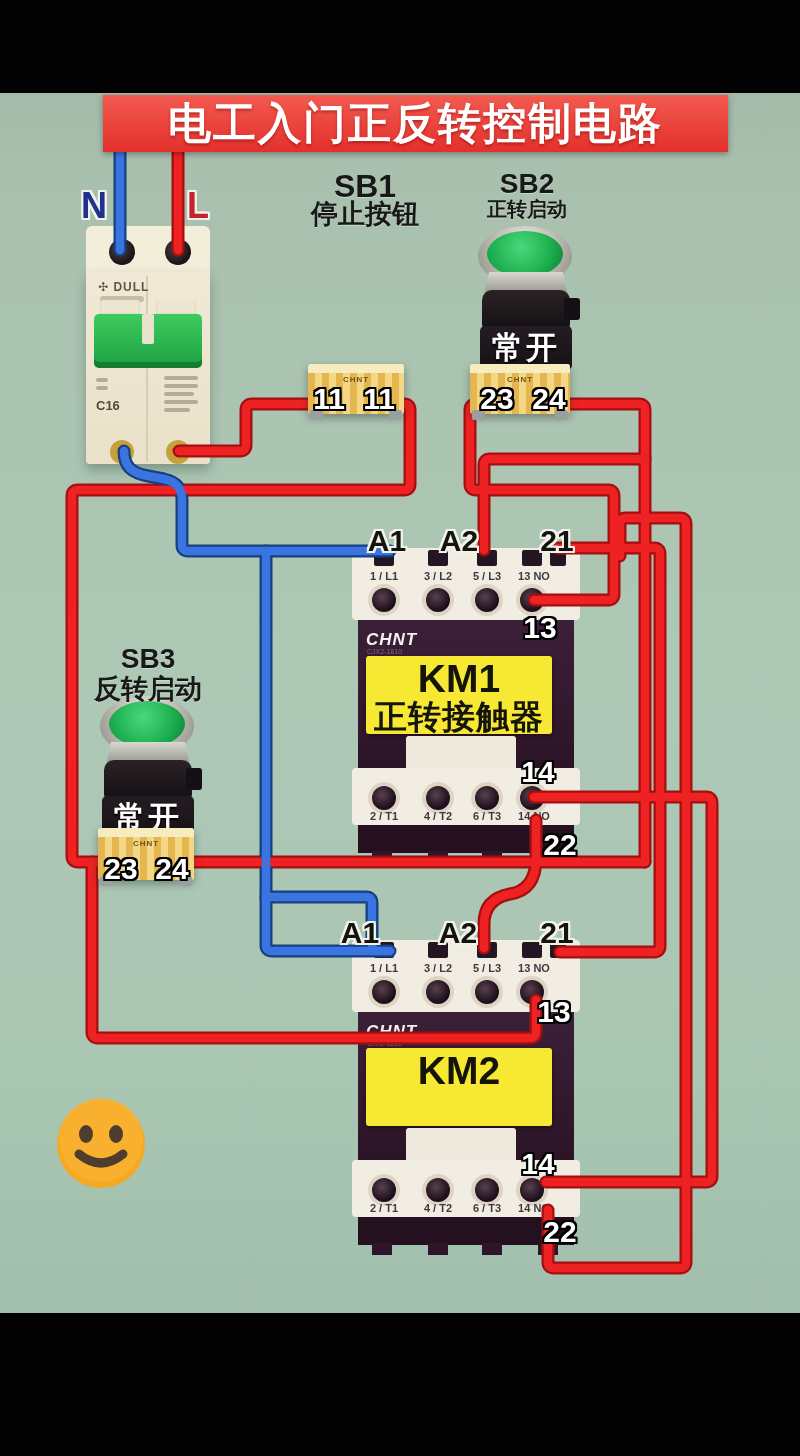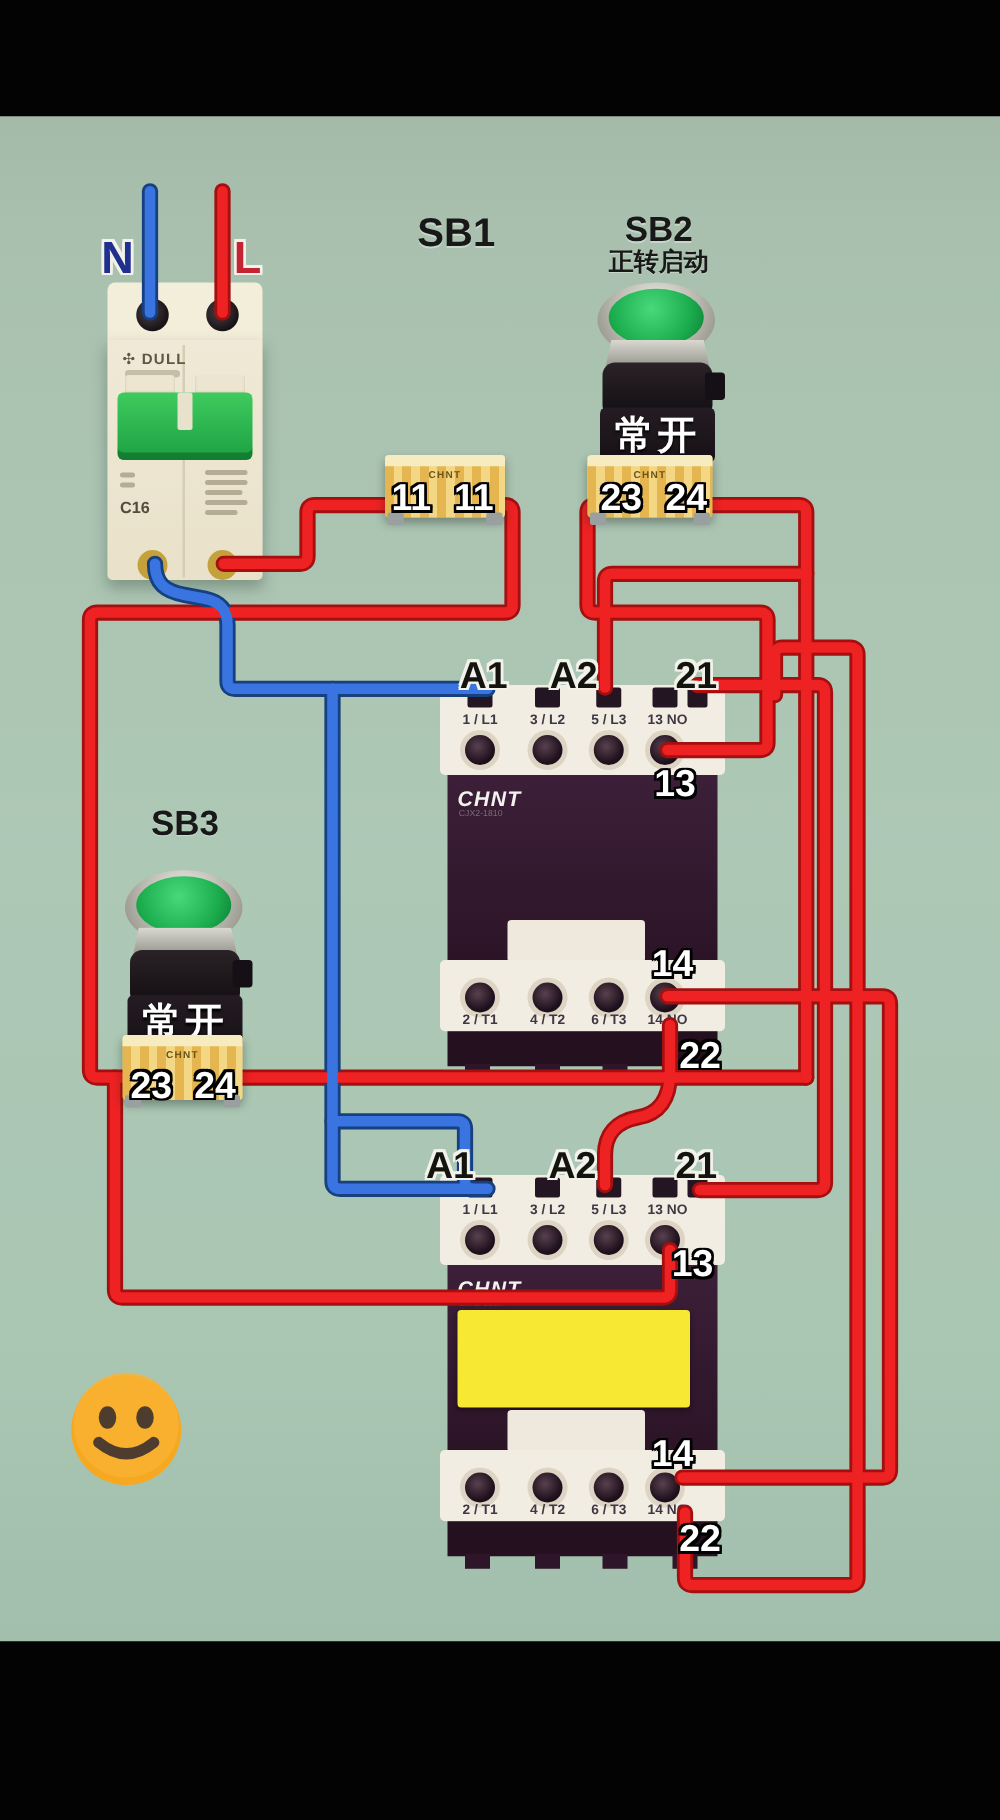--- a/index.html
+++ b/index.html
@@ -74,20 +74,23 @@
   .wb{fill:none;stroke:var(--wire-blue);stroke-width:8.5;stroke-linecap:round;stroke-linejoin:round;}
 </style>
 </head>
 <body>
 
 <div class="stage">
 
   <div class="abs band" style="top:0;height:93px;"></div>
   <div class="abs band" style="top:1313px;height:143px;"></div>
 
+  <div class="abs banner">
+    <span>电工入门正反转控制电路</span>
+  </div>
 
   <div class="abs" style="left:86px;top:226px;width:146px;height:246px;z-index:10;">
     <div class="abs bk-cap" style="left:0;top:0;width:124px;height:46px;"></div>
     <div class="abs bk-term" style="left:23px;top:13px;width:26px;height:26px;"></div>
     <div class="abs bk-term" style="left:79px;top:13px;width:26px;height:26px;"></div>
     <div class="abs bk-face" style="left:0;top:46px;width:124px;height:192px;"></div>
     <div class="abs" style="left:60px;top:50px;width:2px;height:186px;background:#d6cdb5;"></div>
     <div class="abs" style="left:12px;top:54px;font-size:12px;font-weight:bold;color:#5e564a;letter-spacing:1px;">✣ <span>DULL</span></div>
     <div class="abs" style="left:14px;top:70px;width:44px;height:6px;background:#c7beaa;border-radius:3px;"></div>
     <div class="abs bk-tab" style="left:14px;top:74px;width:40px;height:16px;"></div>
@@ -144,20 +147,24 @@
     <div class="abs kt-screw" style="left:20px;top:40px;width:24px;height:24px;"></div>
     <div class="abs kt-screwring" style="left:70px;top:36px;width:32px;height:32px;"></div>
     <div class="abs kt-screw" style="left:74px;top:40px;width:24px;height:24px;"></div>
     <div class="abs kt-screwring" style="left:119px;top:36px;width:32px;height:32px;"></div>
     <div class="abs kt-screw" style="left:123px;top:40px;width:24px;height:24px;"></div>
     <div class="abs kt-screwring" style="left:164px;top:36px;width:32px;height:32px;"></div>
     <div class="abs kt-screw" style="left:168px;top:40px;width:24px;height:24px;"></div>
     <div class="abs kt-body" style="left:6px;top:72px;width:216px;height:148px;"></div>
     <div class="abs kt-chnt" style="left:14px;top:82px;">CHNT</div>
     <div class="abs kt-sub" style="left:15px;top:100px;">CJX2-1810</div>
+    <div class="abs kt-yellow" style="left:14px;top:108px;width:186px;height:78px;">
+      <div class="l1">KM1</div>
+      <div class="l2">正转接触器</div>
+    </div>
     <div class="abs kt-tab" style="left:54px;top:188px;width:110px;height:34px;"></div>
     <div class="abs kt-strip" style="left:0;top:220px;width:228px;height:57px;"></div>
     <div class="abs kt-screwring" style="left:16px;top:234px;width:32px;height:32px;"></div>
     <div class="abs kt-screw" style="left:20px;top:238px;width:24px;height:24px;"></div>
     <div class="abs kt-screwring" style="left:70px;top:234px;width:32px;height:32px;"></div>
     <div class="abs kt-screw" style="left:74px;top:238px;width:24px;height:24px;"></div>
     <div class="abs kt-screwring" style="left:119px;top:234px;width:32px;height:32px;"></div>
     <div class="abs kt-screw" style="left:123px;top:238px;width:24px;height:24px;"></div>
     <div class="abs kt-screwring" style="left:164px;top:234px;width:32px;height:32px;"></div>
     <div class="abs kt-screw" style="left:168px;top:238px;width:24px;height:24px;"></div>
@@ -188,20 +195,21 @@
     <div class="abs kt-screwring" style="left:70px;top:36px;width:32px;height:32px;"></div>
     <div class="abs kt-screw" style="left:74px;top:40px;width:24px;height:24px;"></div>
     <div class="abs kt-screwring" style="left:119px;top:36px;width:32px;height:32px;"></div>
     <div class="abs kt-screw" style="left:123px;top:40px;width:24px;height:24px;"></div>
     <div class="abs kt-screwring" style="left:164px;top:36px;width:32px;height:32px;"></div>
     <div class="abs kt-screw" style="left:168px;top:40px;width:24px;height:24px;"></div>
     <div class="abs kt-body" style="left:6px;top:72px;width:216px;height:148px;"></div>
     <div class="abs kt-chnt" style="left:14px;top:82px;">CHNT</div>
     <div class="abs kt-sub" style="left:15px;top:100px;">CJX2-1810</div>
     <div class="abs kt-yellow" style="left:14px;top:108px;width:186px;height:78px;">
+      <div class="l1">KM2</div>
     </div>
     <div class="abs kt-tab" style="left:54px;top:188px;width:110px;height:34px;"></div>
     <div class="abs kt-strip" style="left:0;top:220px;width:228px;height:57px;"></div>
     <div class="abs kt-screwring" style="left:16px;top:234px;width:32px;height:32px;"></div>
     <div class="abs kt-screw" style="left:20px;top:238px;width:24px;height:24px;"></div>
     <div class="abs kt-screwring" style="left:70px;top:234px;width:32px;height:32px;"></div>
     <div class="abs kt-screw" style="left:74px;top:238px;width:24px;height:24px;"></div>
     <div class="abs kt-screwring" style="left:119px;top:234px;width:32px;height:32px;"></div>
     <div class="abs kt-screw" style="left:123px;top:238px;width:24px;height:24px;"></div>
     <div class="abs kt-screwring" style="left:164px;top:234px;width:32px;height:32px;"></div>
@@ -280,23 +288,25 @@
     <circle cx="48" cy="44" r="42" fill="#f9b435" opacity="0.7"></circle>
     <ellipse cx="33" cy="38" rx="7" ry="9" fill="#4e3d2f"></ellipse>
     <ellipse cx="63" cy="38" rx="7" ry="9" fill="#4e3d2f"></ellipse>
     <path d="M26,58 Q48,76 70,58" fill="none" stroke="#4e3d2f" stroke-width="9" stroke-linecap="round"></path>
   </svg>
 
   <div class="abs lbl olb" style="left:72px;top:188px;width:44px;font-size:36px;color:#20308f;">N</div>
   <div class="abs lbl olb" style="left:176px;top:188px;width:44px;font-size:36px;color:#c42432;">L</div>
 
   <div class="abs complbl" style="left:320px;top:168px;width:90px;font-size:32px;">SB1</div>
+  <div class="abs complbl" style="left:300px;top:196px;width:130px;font-size:27px;">停止按钮</div>
   <div class="abs complbl" style="left:482px;top:168px;width:90px;font-size:28px;">SB2</div>
   <div class="abs complbl" style="left:462px;top:196px;width:130px;font-size:20px;">正转启动</div>
   <div class="abs complbl" style="left:103px;top:643px;width:90px;font-size:28px;">SB3</div>
+  <div class="abs complbl" style="left:83px;top:671px;width:130px;font-size:27px;">反转启动</div>
 
   <div class="abs lbl olw" style="left:310px;top:384px;width:38px;">11</div>
   <div class="abs lbl olw" style="left:360px;top:384px;width:38px;">11</div>
   <div class="abs lbl olw" style="left:478px;top:384px;width:38px;">23</div>
   <div class="abs lbl olw" style="left:530px;top:384px;width:38px;">24</div>
   <div class="abs lbl olw" style="left:102px;top:854px;width:38px;">23</div>
   <div class="abs lbl olw" style="left:153px;top:854px;width:38px;">24</div>
 
   <div class="abs lbl olb" style="left:365px;top:526px;width:44px;">A1</div>
   <div class="abs lbl olb" style="left:437px;top:526px;width:44px;">A2</div>

